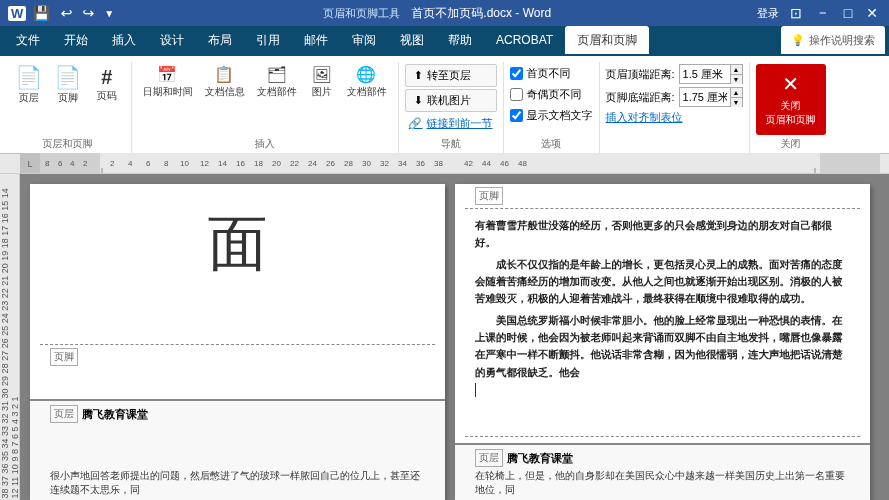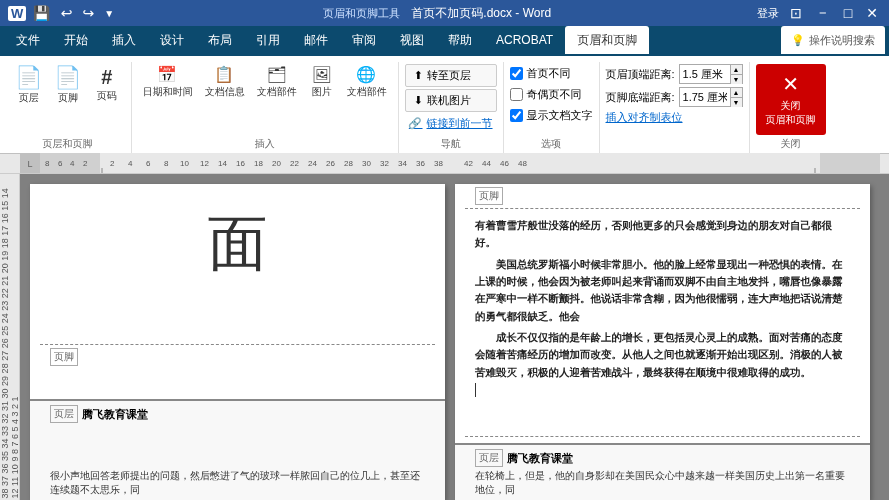--- a/index.html
+++ b/index.html
@@ -575,22 +575,22 @@
     </div>
 
     <div class="page">
 
       <div style="border-bottom:1px dashed #888; margin:0 10px; padding:3px 10px; display:flex; align-items:center; gap:6px;">
         <span style="font-size:10px;color:#666;border:1px solid #aaa;padding:1px 3px;">页脚</span>
       </div>
 
       <div class="page-content" style="font-size:10.5px;line-height:1.65;font-weight:bold;">
         <p>有着曹雪芹般世没落的经历，否则他更多的只会感觉到身边的朋友对自己都很好。</p>
+        <p style="margin-top:4px;">　　成长不仅仅指的是年龄上的增长，更包括灵心灵上的成熟。面对苦痛的态度会随着苦痛经历的增加而改变。从他人之间也就逐渐开始出现区别。消极的人被苦难毁灭，积极的人迎着苦难战斗，最终获得在顺境中很难取得的成功。</p>
         <p style="margin-top:4px;">　　美国总统罗斯福小时候非常胆小。他的脸上经常显现出一种恐惧的表情。在上课的时候，他会因为被老师叫起来背诵而双脚不由自主地发抖，嘴唇也像暴露在严寒中一样不断颤抖。他说话非常含糊，因为他很懦弱，连大声地把话说清楚的勇气都很缺乏。他会</p>
-        <p style="margin-top:4px;">　　成长不仅仅指的是年龄上的增长，更包括灵心灵上的成熟。面对苦痛的态度会随着苦痛经历的增加而改变。从他人之间也就逐渐开始出现区别。消极的人被苦难毁灭，积极的人迎着苦难战斗，最终获得在顺境中很难取得的成功。</p>
         <span class="cursor-line"></span>
       </div>
 
       <div style="border-top:1px dashed #888; margin:0 10px; padding:3px 10px;"></div>
 
       <div style="border-top:2px solid #888; background:#f8f8f8; padding:4px 20px;">
         <div style="display:flex;align-items:center;gap:4px;margin-bottom:2px;">
           <span style="font-size:10px;color:#666;border:1px solid #aaa;padding:1px 3px;">页层</span>
           <span style="font-size:11px;font-weight:bold;">腾飞教育课堂</span>
         </div>

